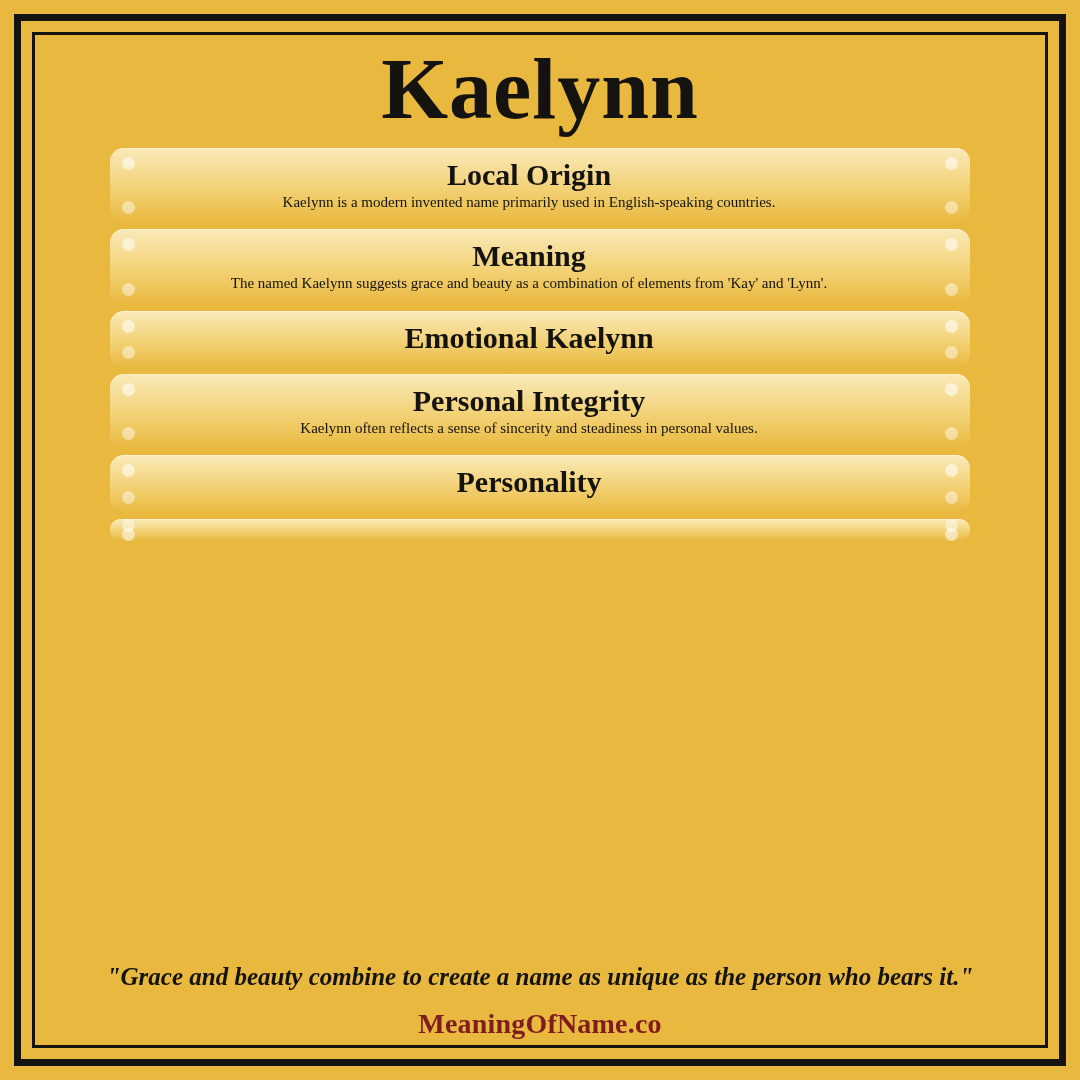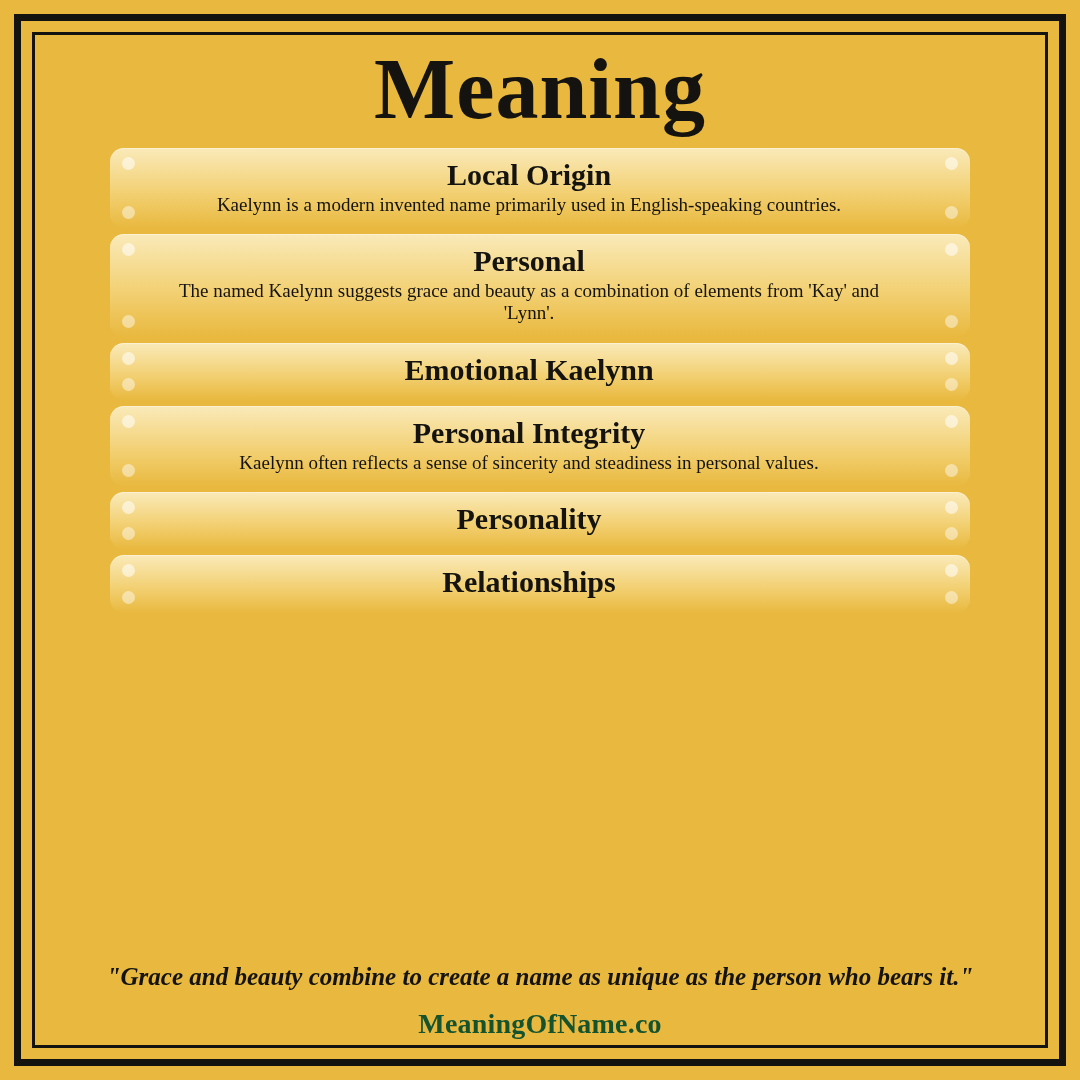--- a/index.html
+++ b/index.html
@@ -104,69 +104,69 @@
   .card .dot-bl { left: 12px; }
   .card .dot-br { right: 12px; }
   .card-title {
     font-size: 30px;
     font-weight: bold;
     color: #14130f;
     line-height: 1.15;
     margin-bottom: 1px;
   }
   .card-text {
-    font-size: 19px;
+    font-size: 15px;
     color: #14130f;
     line-height: 1.18;
   }
   .footer {
     width: 100%;
     text-align: center;
     margin-bottom: 2px;
   }
   .quote {
     font-size: 25px;
     font-style: italic;
     font-weight: bold;
     color: #14130f;
     line-height: 1.2;
     margin-bottom: 16px;
     padding: 0 6px;
   }
   .brand {
     font-size: 28px;
     font-weight: bold;
-    color: #14532d;
+    color: #7f1d1d;
     letter-spacing: 0.2px;
   }
 </style>
 </head>
 <body>
 
 <div class="poster">
   <div class="outer-border"></div>
   <div class="inner-border"></div>
 
   <div class="content">
 
-    <div class="title">Meaning</div>
+    <div class="title">Kaelynn</div>
 
     <div class="sections">
 
       <div class="card">
         <span class="dot-bl"></span>
         <span class="dot-br"></span>
         <div class="card-title">Local Origin</div>
         <div class="card-text">Kaelynn is a modern invented name primarily used in English-speaking countries.</div>
       </div>
 
       <div class="card">
         <span class="dot-bl"></span>
         <span class="dot-br"></span>
-        <div class="card-title">Personal</div>
+        <div class="card-title">Meaning</div>
         <div class="card-text">The named Kaelynn suggests grace and beauty as a combination of elements from 'Kay' and 'Lynn'.</div>
       </div>
 
       <div class="card">
         <span class="dot-bl"></span>
         <span class="dot-br"></span>
         <div class="card-title">Emotional Kaelynn</div>
       </div>
 
       <div class="card">
@@ -178,21 +178,20 @@
 
       <div class="card">
         <span class="dot-bl"></span>
         <span class="dot-br"></span>
         <div class="card-title">Personality</div>
       </div>
 
       <div class="card">
         <span class="dot-bl"></span>
         <span class="dot-br"></span>
-        <div class="card-title">Relationships</div>
       </div>
 
 
     </div>
 
     <div class="footer">
       <div class="quote">"Grace and beauty combine to create a name as unique as the person who bears it."</div>
       <div class="brand">MeaningOfName.co</div>
     </div>
 

